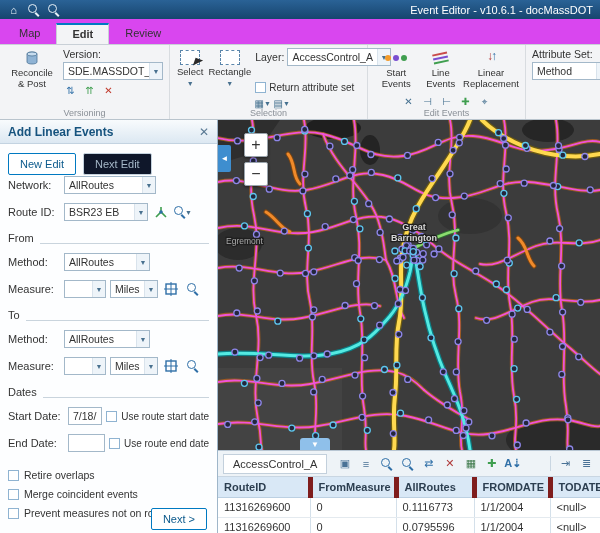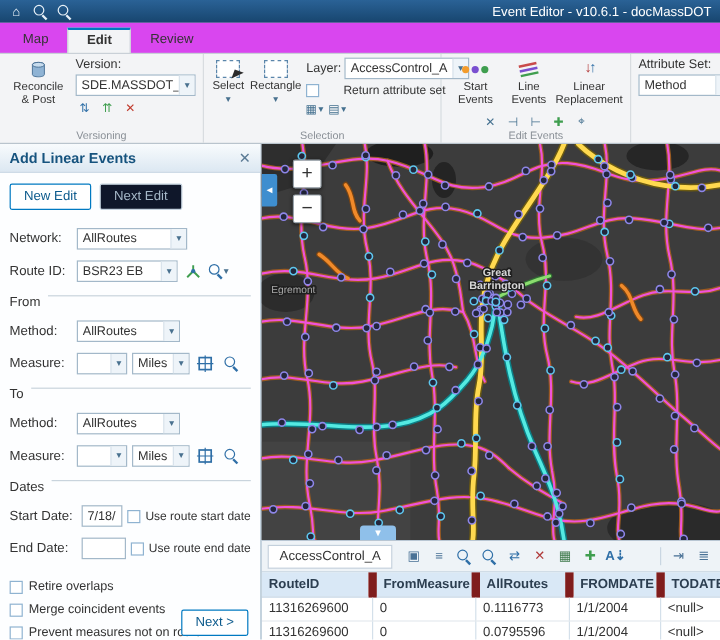--- a/index.html
+++ b/index.html
@@ -44,21 +44,21 @@
   .main{display:flex;height:418px}
   .panel{width:218px;border-right:1px solid #9fb6c9;display:flex;flex-direction:column;background:#fdfeff;position:relative;flex:none}
   .panel-h{height:24px;background:linear-gradient(#f8fbfd,#dce8f2);border-bottom:1px solid #c3d3e1;display:flex;align-items:center;padding:0 8px;font-size:12px;font-weight:bold;color:#16537e;flex:none}
   .panel-h .x{margin-left:auto;color:#5a7a94;font-size:12px;font-weight:normal}
   .panel-b{padding:9px 8px 0;font-size:11px;color:#333;flex:1}
   .frow{display:flex;align-items:center;margin-bottom:9px;gap:4px}
   .flabel{width:52px;flex:none}
   .btn{font-size:11px;height:22px;padding:0 11px;background:#fff;border:1px solid #0079c1;color:#0c5a8c;border-radius:2px}
   .btn.disabled{border-color:#c4d2de;color:#a5b8c8;background:#0f172a}
   .btn.next{position:absolute;bottom:8px;right:10px}
-  .rule{display:flex;align-items:flex-start;margin:11px 0 9px;color:#333}
+  .rule{display:flex;align-items:flex-end;margin:11px 0 9px;color:#333}
   .rule .line{flex:1;height:1px;background:#c9d4dd;margin-left:6px}
   .inputbox{background:#fff;border:1px solid #a3b8c9;height:18px;font-size:10.5px;padding:0 4px;display:flex;align-items:center}
   .pic{width:18px;height:16px;display:flex;align-items:center;justify-content:center;color:#2f6fa7;flex:none}
   .cbl{font-size:10px;white-space:nowrap}
   .optrow{display:flex;align-items:center;gap:5px;margin-bottom:7px;font-size:10.5px}
 
   
   .right{flex:1;display:flex;flex-direction:column;min-width:0}
   .map{height:330px;position:relative;background:#3c3c3c;overflow:hidden;flex:none}
   .map svg.base{position:absolute;inset:0;width:100%;height:100%}
@@ -85,21 +85,21 @@
 
   
   .gridp{height:88px;display:flex;flex-direction:column;border-top:1px solid #b8c6d3;background:#fff}
   .gtb{height:26px;display:flex;align-items:center;gap:4px;background:#eef3f7;border-bottom:1px solid #c9d6e2;padding:0 5px;flex:none}
   .gtab{background:#fff;border:1px solid #c3d0dc;font-size:11px;padding:3px 9px;margin-right:5px;white-space:nowrap}
   .gi{font-size:11px;width:17px;height:17px;display:flex;align-items:center;justify-content:center}
   .gsep{width:1px;height:15px;background:#c9d6e2;margin:0 2px}
   .gspacer{flex:1}
   table{border-collapse:collapse;table-layout:fixed;width:100%}
   th,td{font-size:11px;height:20px;padding:0 6px;text-align:left;border-right:1px solid #d4e0ea;border-bottom:1px solid #e4eaef;white-space:nowrap;overflow:hidden;font-weight:normal}
-  thead th{background:#d9e8f6;border-bottom:1px solid #bcd0e2;border-right:7px solid #7f1d1d;font-weight:bold;color:#2c3e50}
+  thead th{background:#d9e8f6;border-bottom:1px solid #bcd0e2;border-right:5px solid #7f1d1d;font-weight:bold;color:#2c3e50}
 </style>
 </head>
 <body>
 
 <div class="titlebar">
   <span class="tb-ic">⌂</span>
   <span class="tb-ic">
       <span class="mag"></span>
     </span>
   <span class="tb-ic">
@@ -152,21 +152,21 @@
         <span><span>Rectangle</span> <span style="font-size:7px;color:#49718f">▼</span></span>
       </div>
       <div class="vstack" style="flex:1">
         <div style="display:flex;align-items:center;gap:3px">
           <span class="rlbl" style="margin:0">Layer:</span>
           <div class="combo" style="flex:1">
             <span class="cval">AccessControl_A</span>
             <span class="arw">▼</span>
           </div>
         </div>
-        <div style="display:flex;align-items:center;gap:20px;margin-top:4px">
+        <div style="display:flex;align-items:center;gap:3px;margin-top:16px">
           <span class="cb"></span>
           <span class="cbl">Return attribute set</span>
         </div>
         <div class="smicons">
           <span class="si">▦<span style="font-size:7px">▼</span></span>
           <span class="si">▤<span style="font-size:7px">▼</span></span>
         </div>
       </div>
     </div>
     <div class="grplabel">Selection</div>
@@ -218,21 +218,21 @@
 </div>
 
 <div class="main">
 
   <div class="panel">
     <div class="panel-h">
       <span>Add Linear Events</span>
       <span class="x">✕</span>
     </div>
     <div class="panel-b">
-      <div class="frow" style="gap:7px;margin-bottom:15px">
+      <div class="frow" style="gap:7px;margin-bottom:1px">
         <button class="btn">New Edit</button>
         <button class="btn disabled">Next Edit</button>
       </div>
 
       <div class="frow">
         <span class="flabel">Network:</span>
         <div class="combo" style="width:92px">
           <span class="cval">AllRoutes</span>
           <span class="arw">▼</span>
         </div>

